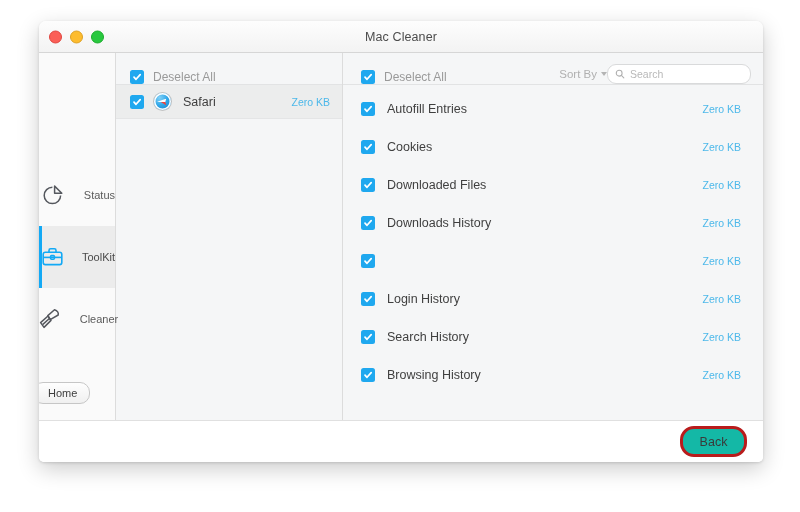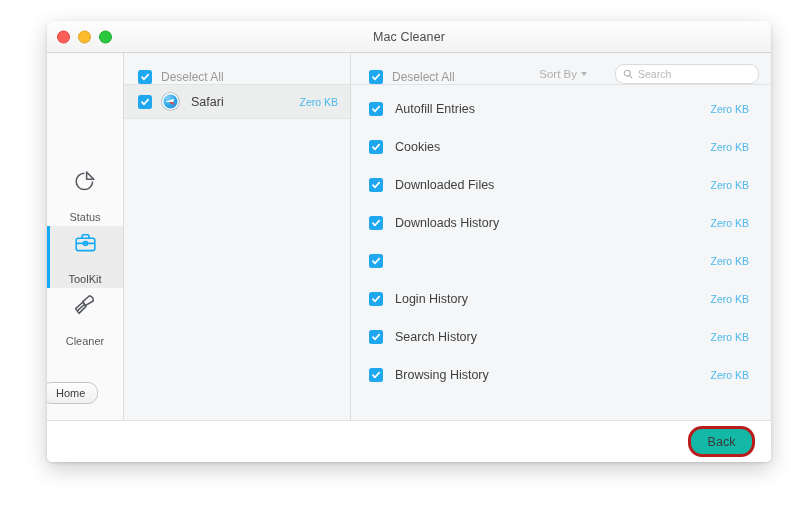--- a/index.html
+++ b/index.html
@@ -18,21 +18,21 @@
   
   .desktop {
     position: absolute;
     inset: 0;
     background: #ffffff;
   }
 
   
   .window {
     position: absolute;
-    left: 47px;
+    left: 39px;
     top: 21px;
     width: 724px;
     height: 441px;
     background: #ffffff;
     border-radius: 7px 7px 5px 5px;
     box-shadow: 0 7px 22px rgba(0,0,0,0.20), 0 1px 3px rgba(0,0,0,0.14);
     overflow: hidden;
     display: flex;
     flex-direction: column;
   }
@@ -93,21 +93,21 @@
   }
   .nav {
     margin-top: 111px;
     display: flex;
     flex-direction: column;
   }
   .nav-item {
     position: relative;
     height: 62px;
     display: flex;
-    flex-direction: column;
+    flex-direction: row;
     align-items: center;
     justify-content: center;
     gap: 16px;
     cursor: default;
   }
   .nav-item.active {
     background: #ececec;
   }
   .nav-item.active::before {
     content: "";
@@ -194,21 +194,21 @@
   .deselect-label {
     margin-left: 9px;
     font-size: 12px;
     color: #9a9a9a;
   }
 
   .header-right {
     margin-left: auto;
     display: flex;
     align-items: center;
-    gap: 28px;
+    gap: 0;
   }
   .sortby {
     font-size: 11.5px;
     color: #b0b0b0;
     display: flex;
     align-items: center;
     gap: 4px;
     cursor: default;
   }
   .caret {

